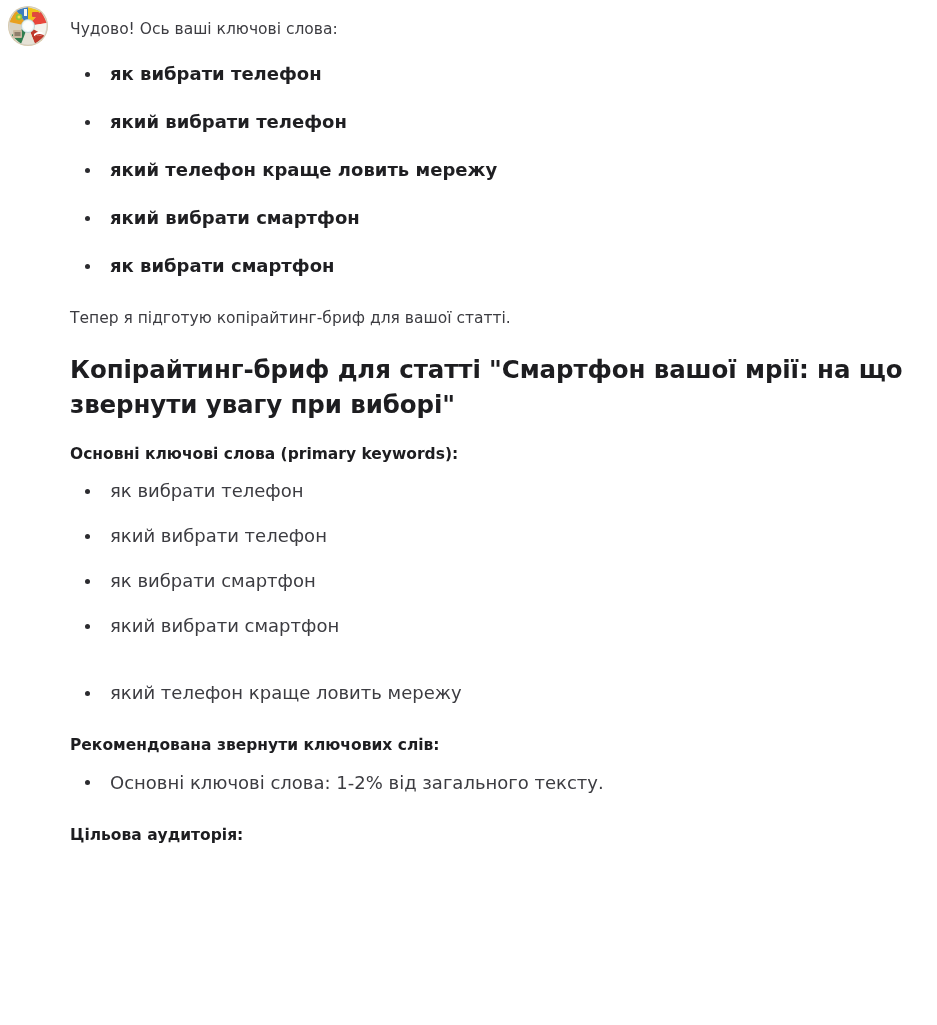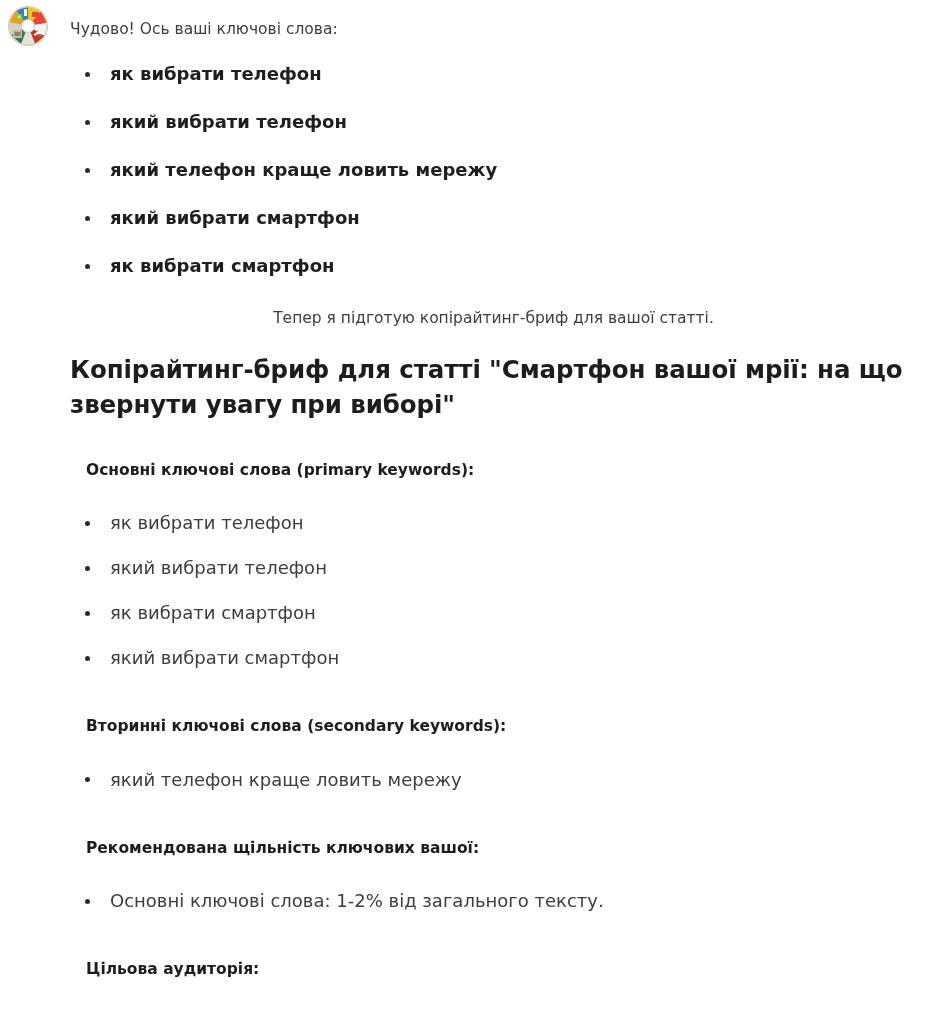--- a/index.html
+++ b/index.html
@@ -55,21 +55,20 @@
     color: #3c3c41;
     font-weight: 400;
   }
 
   p.para.intro {
     margin-bottom: 0;
   }
 
   p.para.follow {
     margin-top: 0;
-    text-align: center;
   }
 
   
   ul.bullets {
     list-style: none;
     margin: 0;
     padding: 0;
   }
   ul.bullets li {
     position: relative;
@@ -107,21 +106,21 @@
   h2.brief-title {
     margin: 0;
     font-size: 24.5px;
     line-height: 1.45;
     font-weight: 700;
     color: #1d1d20;
     letter-spacing: -0.1px;
   }
 
   h3.section-head {
-    margin: 16px;
+    margin: 0;
     font-size: 15.5px;
     line-height: 1.45;
     font-weight: 700;
     color: #1d1d20;
   }
 </style>
 </head>
 <body>
 
 <div class="message">
@@ -209,31 +208,30 @@
       <li class="li-space-md">
         <span>як вибрати смартфон</span>
       </li>
       <li>
         <span>який вибрати смартфон</span>
       </li>
     </ul>
 
     <div class="gap-28"></div>
 
-    <h3 class="section-head">Вторинні ключові слова (secondary keywords):</h3>
     <div class="gap-12"></div>
     <ul class="bullets">
       <li>
         <span>який телефон краще ловить мережу</span>
       </li>
     </ul>
 
     <div class="gap-28"></div>
 
-    <h3 class="section-head">Рекомендована щільність ключових вашої:</h3>
+    <h3 class="section-head">Рекомендована звернути ключових слів:</h3>
     <div class="gap-12"></div>
     <ul class="bullets">
       <li class="li-space-sm">
         <span>Основні ключові слова: 1-2% від загального тексту.</span>
       </li>
     </ul>
 
     <div class="gap-28"></div>
 
     <h3 class="section-head">Цільова аудиторія:</h3>

